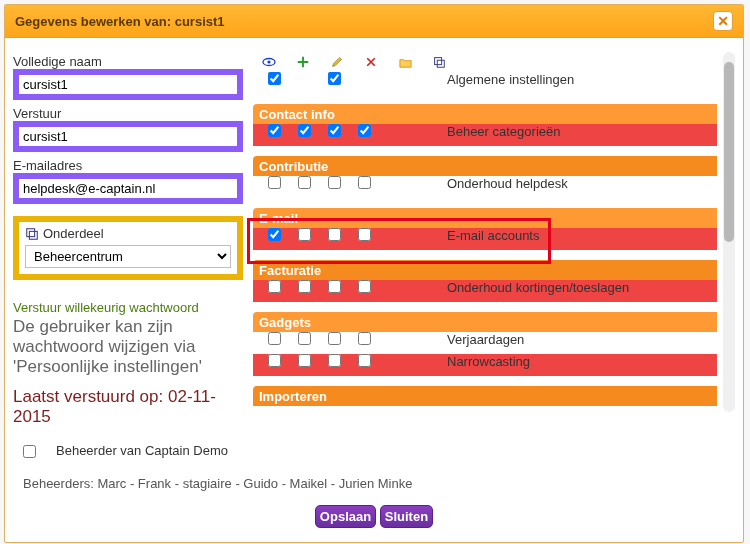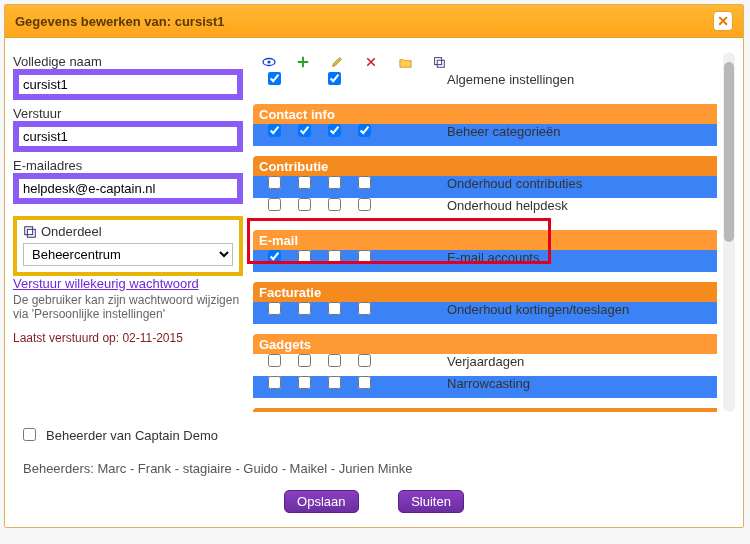--- a/index.html
+++ b/index.html
@@ -53,43 +53,43 @@
   }
   .fld-label { color: #333; margin-top: 2px; }
   .fld-input {
     width: 100%;
     border: 6px solid #8b5cf6;
     padding: 2px 4px;
     font: inherit;
     margin-bottom: 4px;
   }
   .highlight-box {
-    border: 4px solid #eab308;
+    border: 6px solid #eab308;
     padding: 4px 6px 6px 6px;
     margin-top: 8px;
   }
   .highlight-box .label-row {
     display: flex;
     align-items: center;
     gap: 4px;
     margin-bottom: 4px;
   }
   .layers-icon {
     width: 14px; height: 14px; display: inline-block;
     color: #3b3b7a;
   }
   .select {
     width: 100%;
     border: 1px solid #bfbfbf;
     padding: 2px 4px;
     font: inherit;
     background: #fff;
   }
-  .link { color: #6d28d9; cursor: pointer; margin-top: 0; display: block; text-decoration: underline; }
-  .hint { color: #666; font-size: 12px; margin-top: 2px; }
+  .link { color: #4d7c0f; cursor: pointer; margin-top: 20px; display: block; }
+  .hint { color: #666; font-size: 17px; margin-top: 2px; }
   .right {
     flex: 1;
     position: relative;
     padding-right: 18px;
   }
   .scroll-area {
     height: 360px;
     overflow: hidden;
   }
   .icon-row {
@@ -99,21 +99,21 @@
     align-items: center;
     height: 20px;
   }
   .ticon { width: 16px; height: 16px; display:inline-flex; align-items:center; justify-content:center; }
   .perm-row, .perm-header {
     display: flex;
     align-items: flex-start;
     height: 22px;
     padding-left: 6px;
   }
-  .perm-row.alt { background: #3b82f6; }
+  .perm-row.alt { background: #ef4444; }
   .perm-row .cb-cell { width: 30px; text-align: center; }
   .perm-row .spacer { width: 30px; }
   .perm-row .name { padding-left: 8px; }
   .section-head {
     background: #ff9933;
     color: #fff;
     font-weight: bold;
     height: 20px;
     display: flex;
     align-items: center;
@@ -152,25 +152,25 @@
   .buttons {
     text-align: center;
     margin-top: 14px;
   }
   .btn {
     display: inline-block;
     background: linear-gradient(#8a3fc1, #6a2fa0);
     color: #fff;
     border: 1px solid #5a2088;
     border-radius: 5px;
-    padding: 3px 12px;
+    padding: 3px 4px;
     font: inherit;
-    font-weight: normal;
+    font-weight: bold;
     cursor: pointer;
-    margin: 0 18px;
+    margin: 0 0;
   }
   input[type=checkbox] { margin:0; }
 </style>
 </head>
 <body>
 
 <div class="window">
   <div class="titlebar">
     <span class="title">Gegevens bewerken van: cursist1</span>
     <span class="close-btn">✕</span>
@@ -258,29 +258,20 @@
             <div class="perm-row alt">
               <span class="cb-cell"><input type="checkbox" checked="" style=""></span>
               <span class="cb-cell"><input type="checkbox" checked="" style=""></span>
               <span class="cb-cell"><input type="checkbox" checked="" style=""></span>
               <span class="cb-cell"><input type="checkbox" checked="" style=""></span>
               <span class="cb-cell"></span>
               <span class="spacer"></span>
               <span class="name">Beheer categorieën</span>
             </div>
             <div class="section-head section-head-dark">Contributie</div>
-            <div class="perm-row alt">
-              <span class="cb-cell"><input type="checkbox" style=""></span>
-              <span class="cb-cell"><input type="checkbox" style=""></span>
-              <span class="cb-cell"><input type="checkbox" style=""></span>
-              <span class="cb-cell"><input type="checkbox" style=""></span>
-              <span class="cb-cell"></span>
-              <span class="spacer"></span>
-              <span class="name">Onderhoud contributies</span>
-            </div>
             <div class="perm-row">
               <span class="cb-cell"><input type="checkbox" style=""></span>
               <span class="cb-cell"><input type="checkbox" style=""></span>
               <span class="cb-cell"><input type="checkbox" style=""></span>
               <span class="cb-cell"><input type="checkbox" style=""></span>
               <span class="cb-cell"></span>
               <span class="spacer"></span>
               <span class="name">Onderhoud helpdesk</span>
             </div>
             <div class="section-head">E-mail</div>
@@ -326,21 +317,21 @@
           </div>
       </div>
       <div class="right-highlight"></div>
       <div class="fake-scrollbar">
           <div class="thumb"></div>
         </div>
     </div>
   </div>
 
   <div class="bottom">
-    <label style="display:flex;align-items:flex-start;gap:10px;">
+    <label style="display:flex;align-items:flex-end;gap:20px;">
       <input type="checkbox" style="">
       <span>Beheerder van Captain Demo</span>
     </label>
     <div class="adm-list">Beheerders: Marc - Frank - stagiaire - Guido - Maikel - Jurien Minke</div>
     <div class="buttons">
       <button class="btn">Opslaan</button>
       <button class="btn">Sluiten</button>
     </div>
   </div>
 </div>

